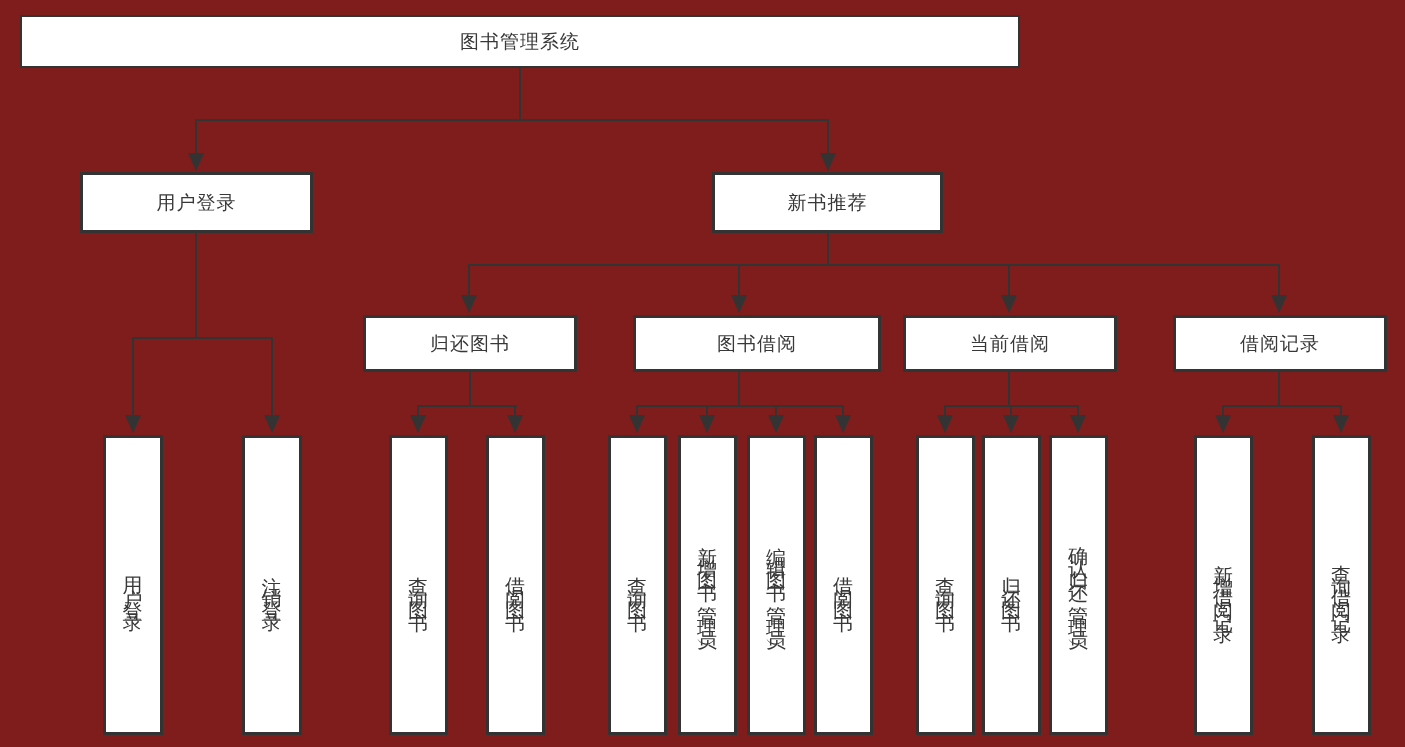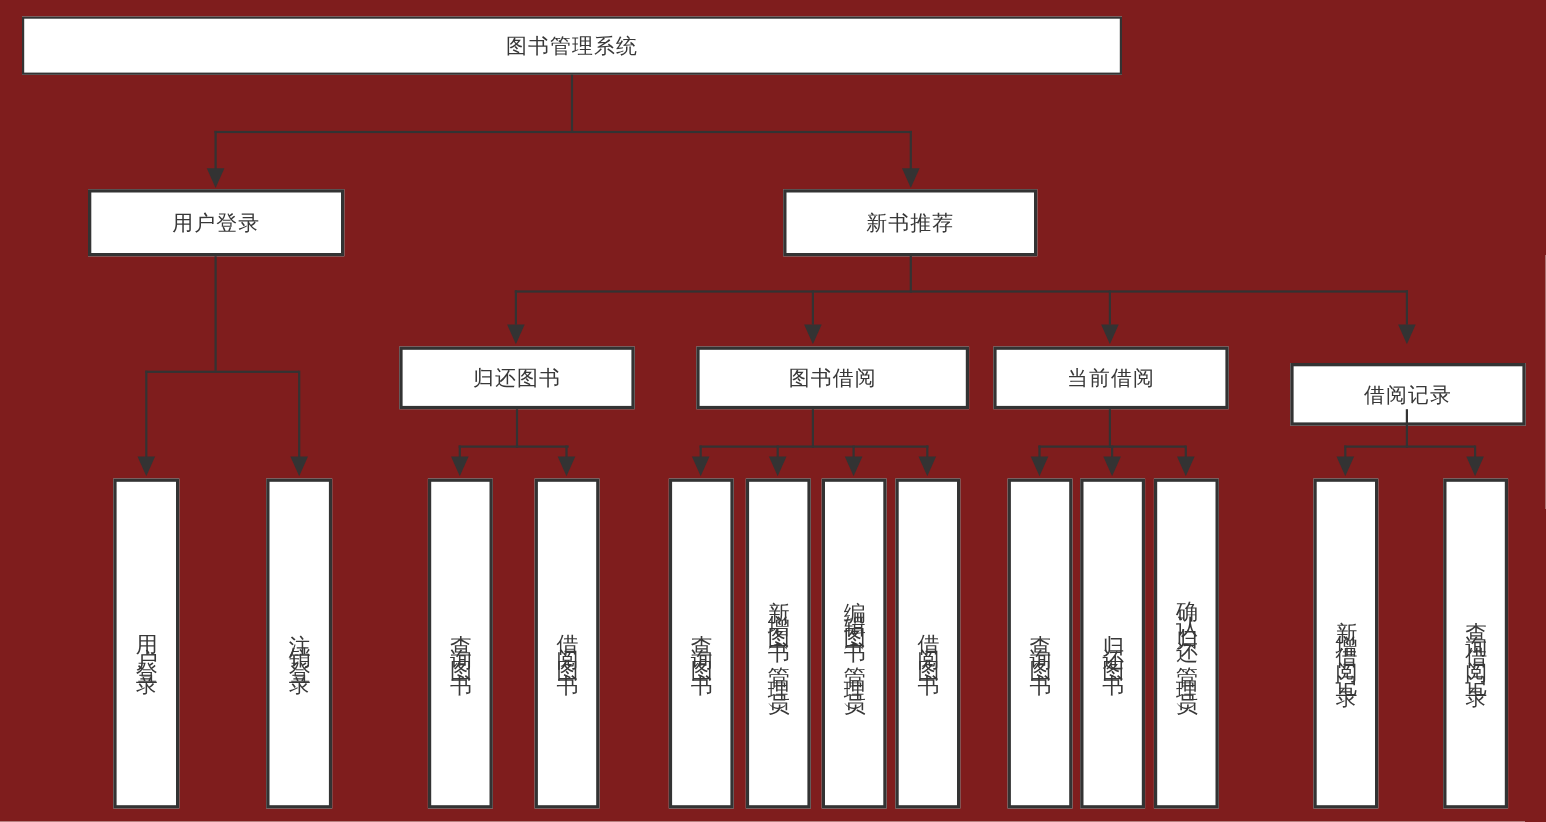--- a/index.html
+++ b/index.html
@@ -72,21 +72,21 @@
 
   <div class="box" style="left:363px;top:315px;width:214px;height:57px">
     <span class="label">归还图书</span>
   </div>
   <div class="box" style="left:633px;top:315px;width:248px;height:57px">
     <span class="label">图书借阅</span>
   </div>
   <div class="box" style="left:903px;top:315px;width:214px;height:57px">
     <span class="label">当前借阅</span>
   </div>
-  <div class="box" style="left:1173px;top:330px;width:214px;height:57px">
+  <div class="box" style="left:1173px;top:315px;width:214px;height:57px">
     <span class="label">借阅记录</span>
   </div>
 
   <div class="vline" style="left:469px;top:372px;height:35px"></div>
   <div class="hline" style="left:417px;top:405px;width:100px"></div>
   <div class="vline" style="left:417px;top:405px;height:12px"></div>
   <div class="arrow" style="left:410px;top:415px"></div>
   <div class="vline" style="left:514px;top:405px;height:12px"></div>
   <div class="arrow" style="left:507px;top:415px"></div>
 

